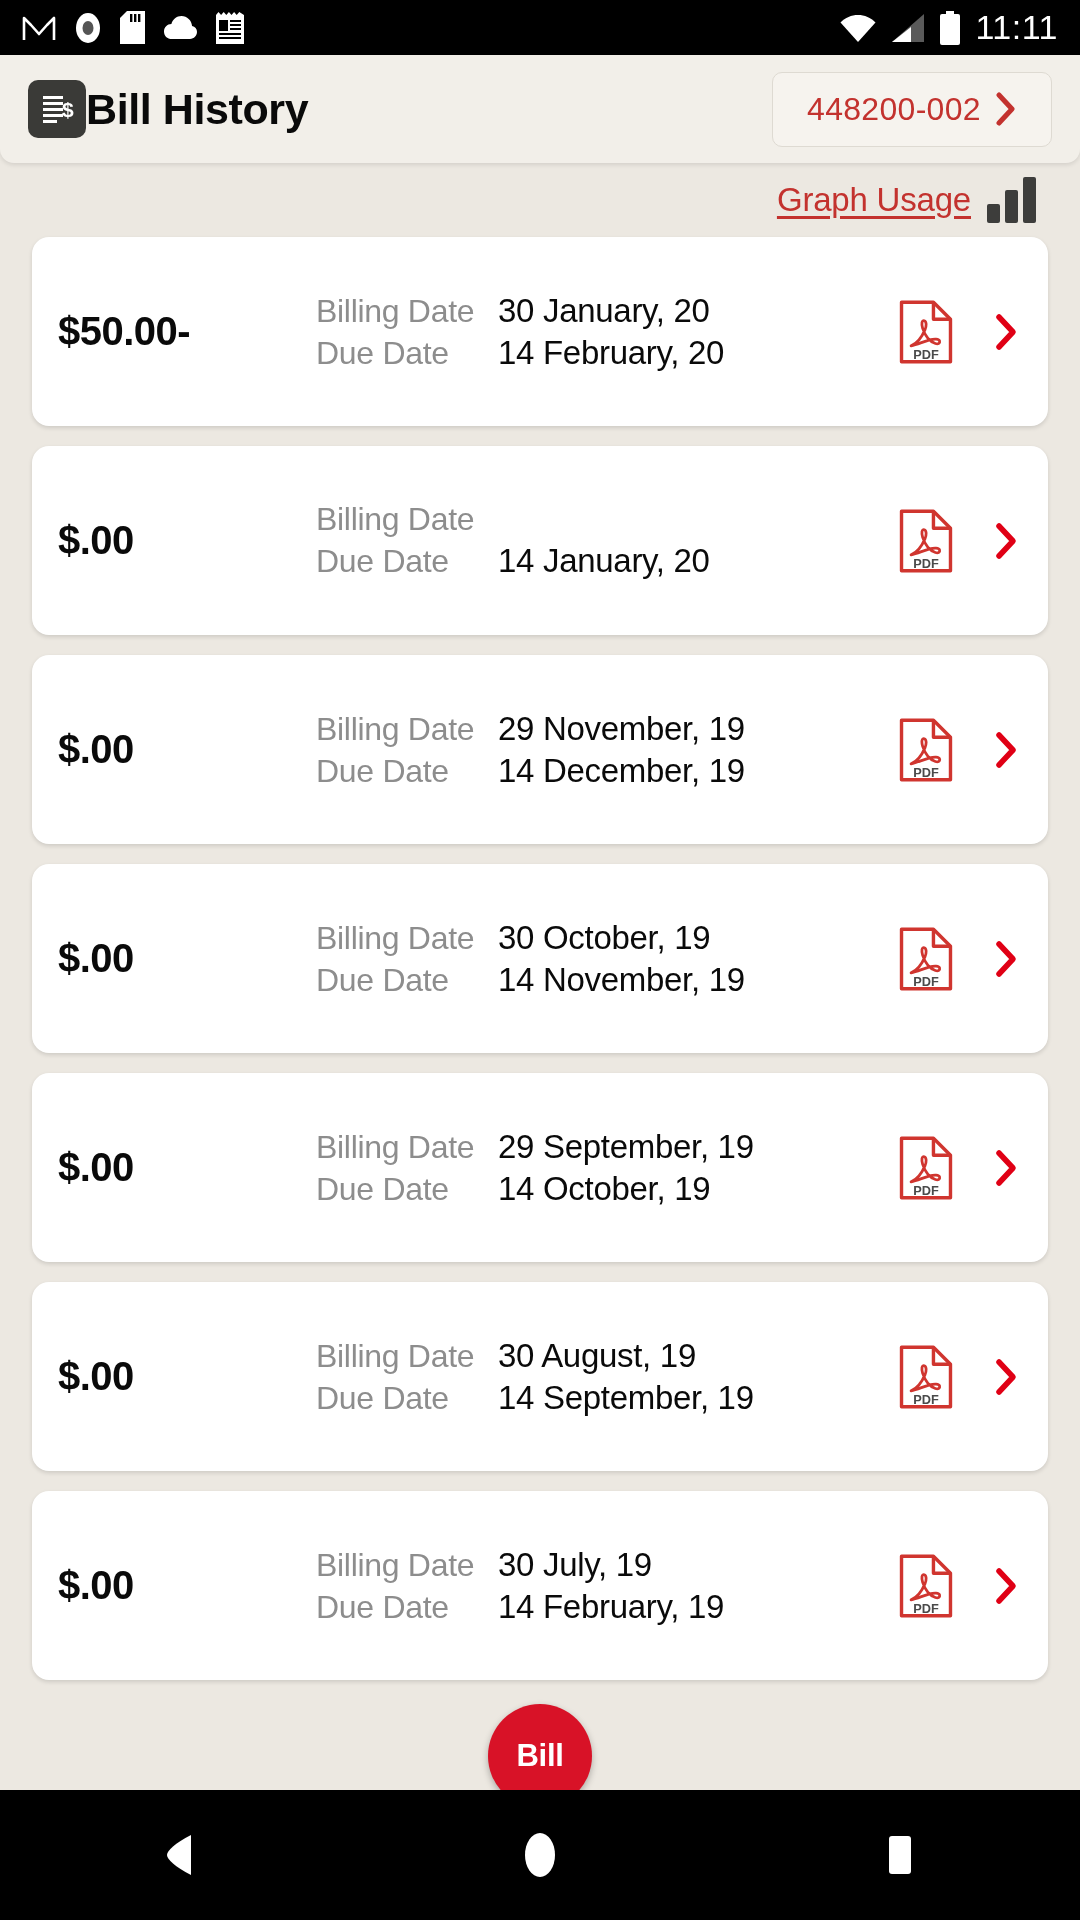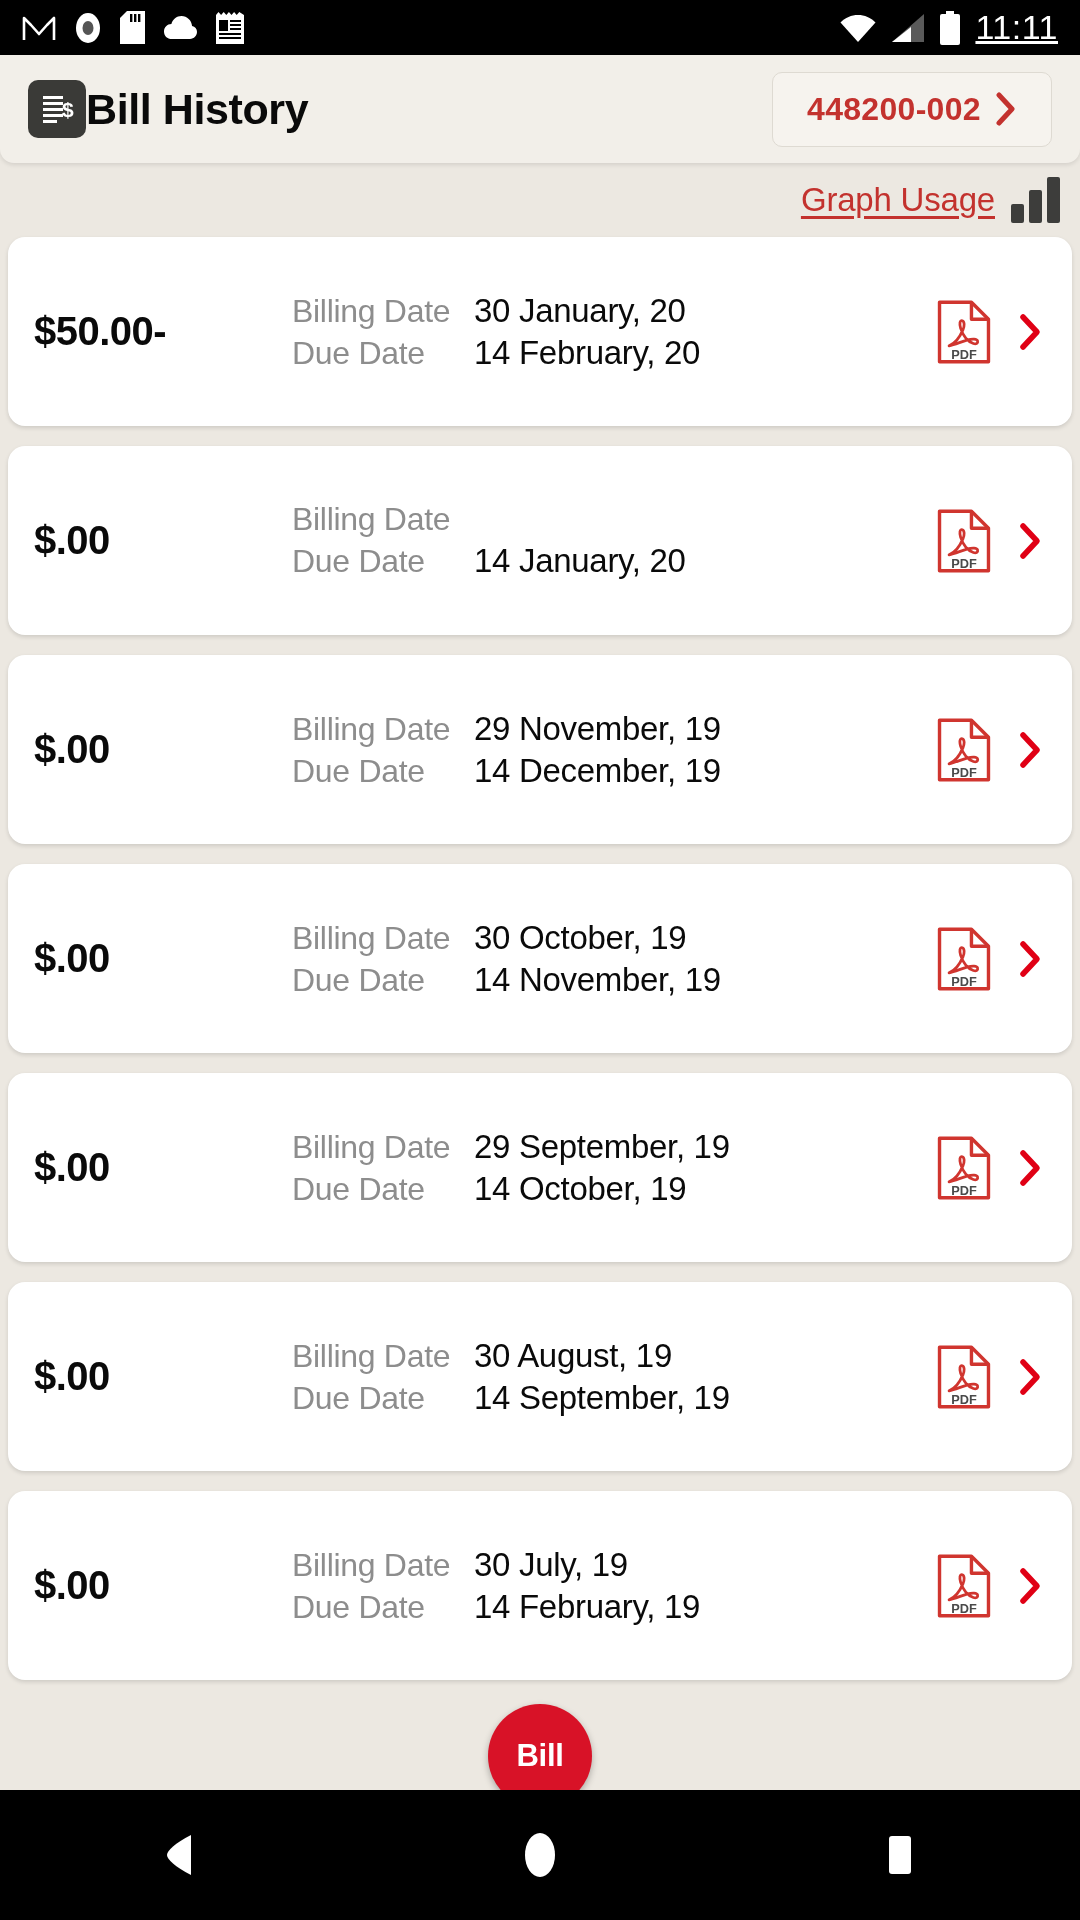--- a/index.html
+++ b/index.html
@@ -11,21 +11,21 @@
   }
   #app { position:relative; width:1080px; height:1920px; display:flex; flex-direction:column; }
 
   
   .statusbar {
     height:55px; background:#000; flex:0 0 55px;
     display:flex; align-items:center; padding:0 22px;
   }
   .sb-left { display:flex; align-items:center; gap:18px; flex:1; }
   .sb-right { display:flex; align-items:center; gap:14px; }
-  .sb-time { color:#fff; font-size:34px; letter-spacing:0.5px; font-family:"Liberation Sans", sans-serif;text-decoration:underline; }
+  .sb-time { color:#fff; font-size:34px; letter-spacing:0.5px; font-family:"Liberation Sans", sans-serif; }
   .sbicon { display:block; }
 
   
   .header {
     flex:0 0 108px; height:108px; background:#f2efe9;
     display:flex; align-items:center; padding:0 28px;
     border-bottom-left-radius:14px; border-bottom-right-radius:14px;
     box-shadow:0 2px 4px rgba(0,0,0,0.10);
     position:relative; z-index:5;
   }
@@ -35,24 +35,24 @@
   }
   .page-title {
     font-size:43px; font-weight:bold; color:#0a0a0a;
     letter-spacing:-0.4px; flex:1; white-space:nowrap;
   }
   .acct-btn {
     background:#f6f3ee; border:1.5px solid #dedad2; border-radius:10px;
     height:75px; min-width:280px; padding:0 24px;
     display:flex; align-items:center; justify-content:center; gap:14px;
   }
-  .acct-num { color:#c3322e; font-size:32px; font-weight:bold; letter-spacing:0.3px; }
-
-  
-  .content { flex:1; position:relative; padding:0 8px; overflow:hidden; }
+  .acct-num { color:#c3322e; font-size:32px; font-weight:normal; letter-spacing:0.3px; }
+
+  
+  .content { flex:1; position:relative; padding:0 32px; overflow:hidden; }
 
   .graph-row {
     display:flex; align-items:center; justify-content:flex-end;
     gap:16px; height:74px; padding-right:12px;
   }
   .graph-link {
     color:#c3322e; font-size:33px; text-decoration:underline;
     text-underline-offset:5px; letter-spacing:-0.2px;
   }
   .bars { display:flex; align-items:flex-end; gap:5px; height:46px; }
@@ -69,21 +69,21 @@
     display:flex; align-items:center; padding:0 30px 0 26px;
   }
   .amount {
     font-size:40px; font-weight:bold; color:#0a0a0a;
     width:258px; flex:0 0 258px; letter-spacing:-0.5px;
   }
   .dates { flex:1; display:flex; flex-direction:column; justify-content:center; gap:4px; }
   .drow { display:flex; align-items:baseline; }
   .dlabel { color:#8d8d8d; font-size:32px; width:182px; flex:0 0 182px; letter-spacing:-0.3px; }
   .dvalue { color:#0a0a0a; font-size:33px; letter-spacing:-0.3px; white-space:nowrap; }
-  .card-actions { display:flex; align-items:center; gap:26px; flex:0 0 auto; }
+  .card-actions { display:flex; align-items:center; gap:40px; flex:0 0 auto; }
   .pdf-ico { width:56px; height:66px; display:block; }
   .chev { display:block; }
 
   
   .fab-wrap { display:flex; justify-content:center; margin-top:24px; }
   .fab {
     width:104px; height:104px; border-radius:50%; background:#d81227;
     display:flex; align-items:center; justify-content:center;
     box-shadow:0 3px 7px rgba(0,0,0,0.28);
   }

